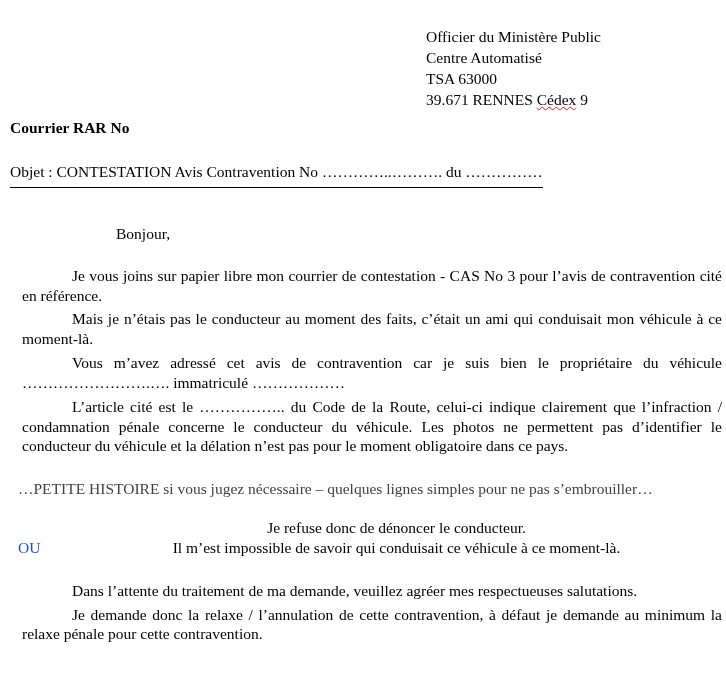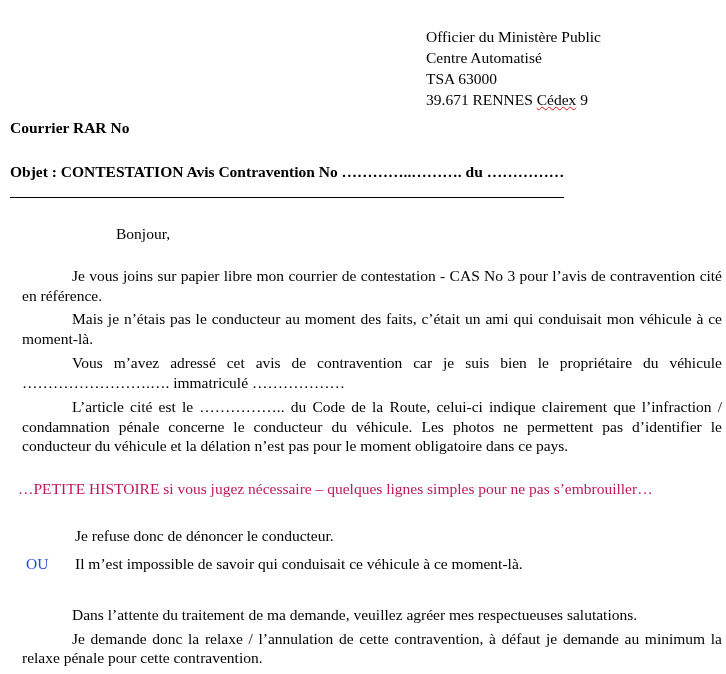--- a/index.html
+++ b/index.html
@@ -52,24 +52,24 @@
     position: absolute;
     left: 10px;
     top: 118px;
     font-weight: bold;
     white-space: nowrap;
   }
   .heading-objet {
     position: absolute;
     left: 10px;
     top: 162px;
-    font-weight: bold;
+    font-weight: normal;
     white-space: nowrap;
     border-bottom: 1.6px solid #000;
-    padding-bottom: 15px;
+    padding-bottom: 5px;
     display: inline-block;
   }
 
   
   .body-block {
     position: absolute;
     left: 18px;
     top: 224px;
     width: 708px;
   }
@@ -86,29 +86,30 @@
   }
   p.blank-spacer { margin: 0; height: 19px; }
 
   .blue { color: #1d4ed8; }
 
   p.blue-note {
     margin: 0;
     text-indent: 0;
     text-align: justify;
     text-justify: inter-word;
-    color: #be185d;
+    color: #404040;
   }
 
   
   .ou-line {
     position: relative;
-    margin: 8px;
+    margin: 0;
     text-indent: 0;
     padding-left: 49px;
+    text-align: center;
   }
   .ou-label {
     position: absolute;
     left: 0;
     top: 0;
     font-weight: normal;
   }
 </style>
 </head>
 <body>

